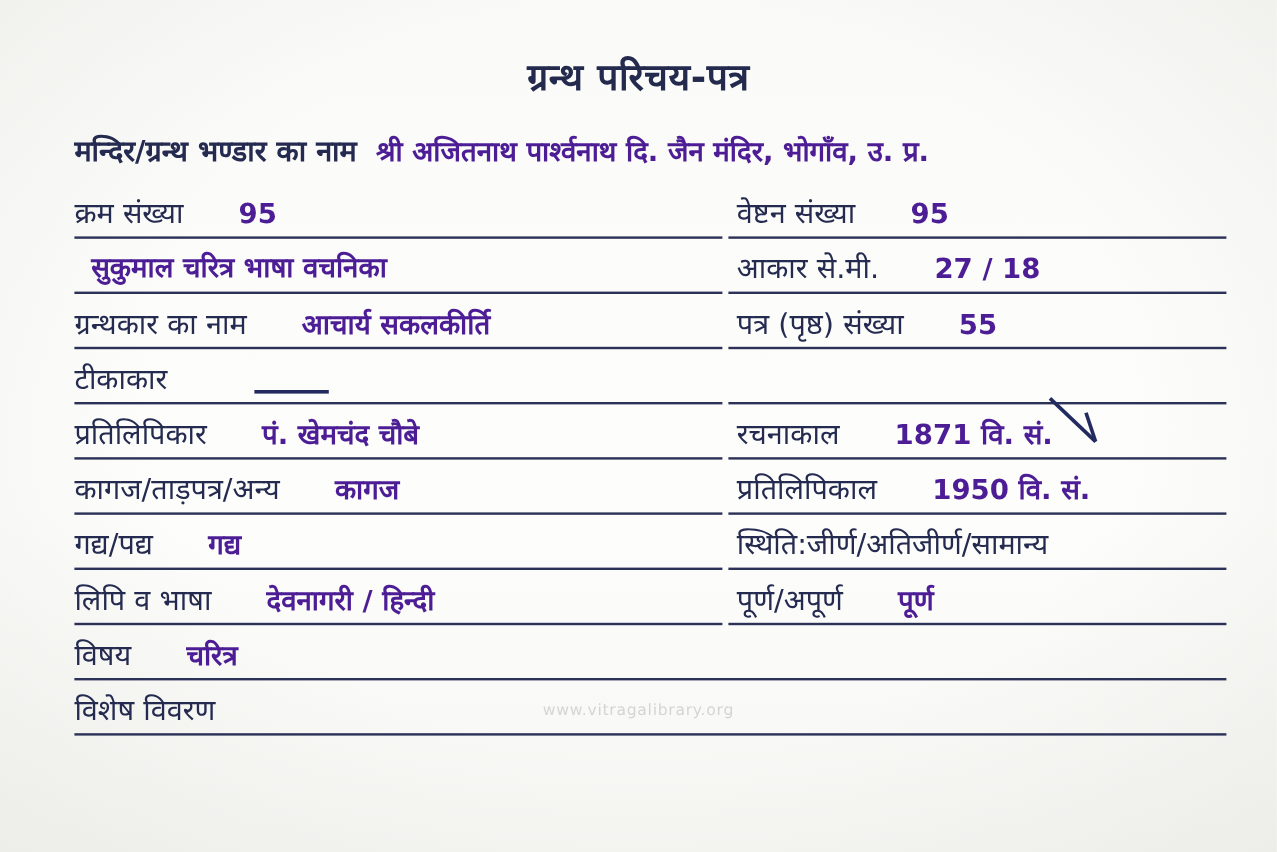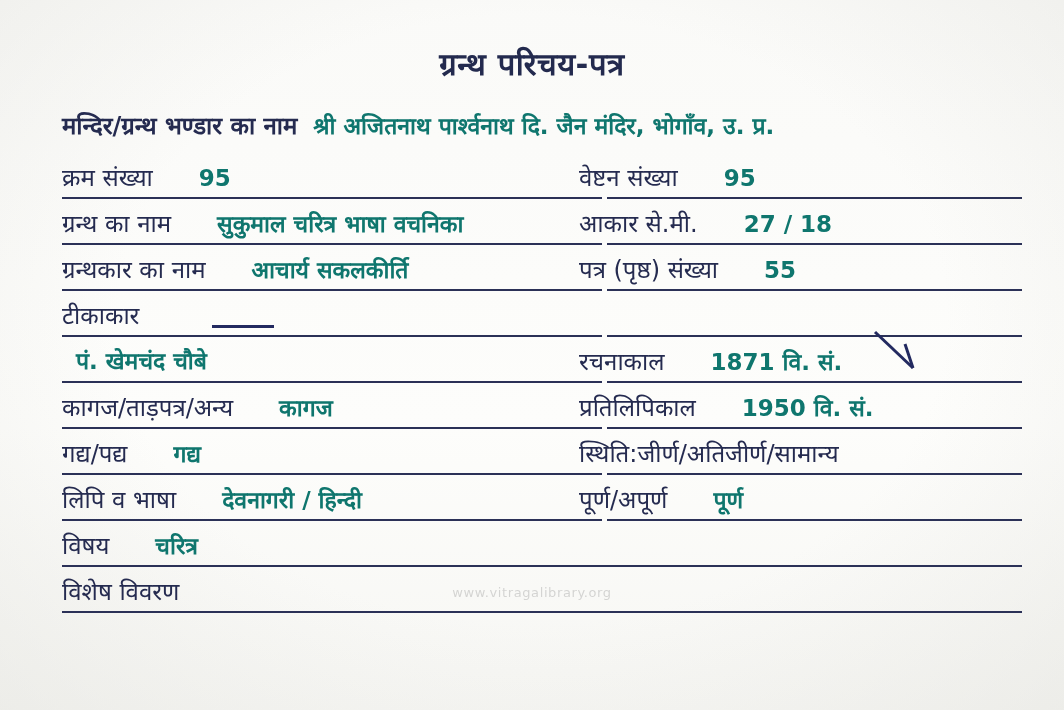--- a/index.html
+++ b/index.html
@@ -72,30 +72,30 @@
   .cell {
     position: absolute;
     top: 0;
     height: 46px;
     display: flex;
     align-items: baseline;
     white-space: nowrap;
     gap: 32px;
   }
   .cell.left  { left: 0; }
-  .cell.right { left: 517px; }
+  .cell.right { left: 552px; }
 
   .lbl {
     font-size: 24px;
     color: #252b50;
   }
   .val {
     font-size: 23px;
     font-weight: bold;
-    color: #0f766e;
+    color: #4c1d95;
     margin-left: 14px;
   }
 
   
   .rule {
     position: absolute;
     height: 0;
     border-bottom: 2px solid #2b3157;
   }
   .rule.l { left: 0;   width: 540px; bottom: 7px; }
@@ -155,21 +155,20 @@
       <div class="cell right">
         <span class="lbl">वेष्टन संख्या</span>
         <span class="val">95</span>
       </div>
       <div class="rule l"></div>
       <div class="rule r"></div>
     </div>
 
     <div class="row">
       <div class="cell left">
-        <span class="lbl">ग्रन्थ का नाम</span>
         <span class="val">सुकुमाल चरित्र भाषा वचनिका</span>
       </div>
       <div class="cell right">
         <span class="lbl">आकार से.मी.</span>
         <span class="val">27 / 18</span>
       </div>
       <div class="rule l"></div>
       <div class="rule r"></div>
     </div>
 
@@ -191,20 +190,21 @@
         <span class="lbl">टीकाकार</span>
         <span class="val"></span>
       </div>
       <div class="dash"></div>
       <div class="rule l"></div>
       <div class="rule r"></div>
     </div>
 
     <div class="row">
       <div class="cell left">
+        <span class="lbl">प्रतिलिपिकार</span>
         <span class="val">पं. खेमचंद चौबे</span>
       </div>
       <div class="cell right">
         <span class="lbl">रचनाकाल</span>
         <span class="val">1871 वि. सं.</span>
       </div>
       <div class="rule l"></div>
       <div class="rule r"></div>
     </div>
 

